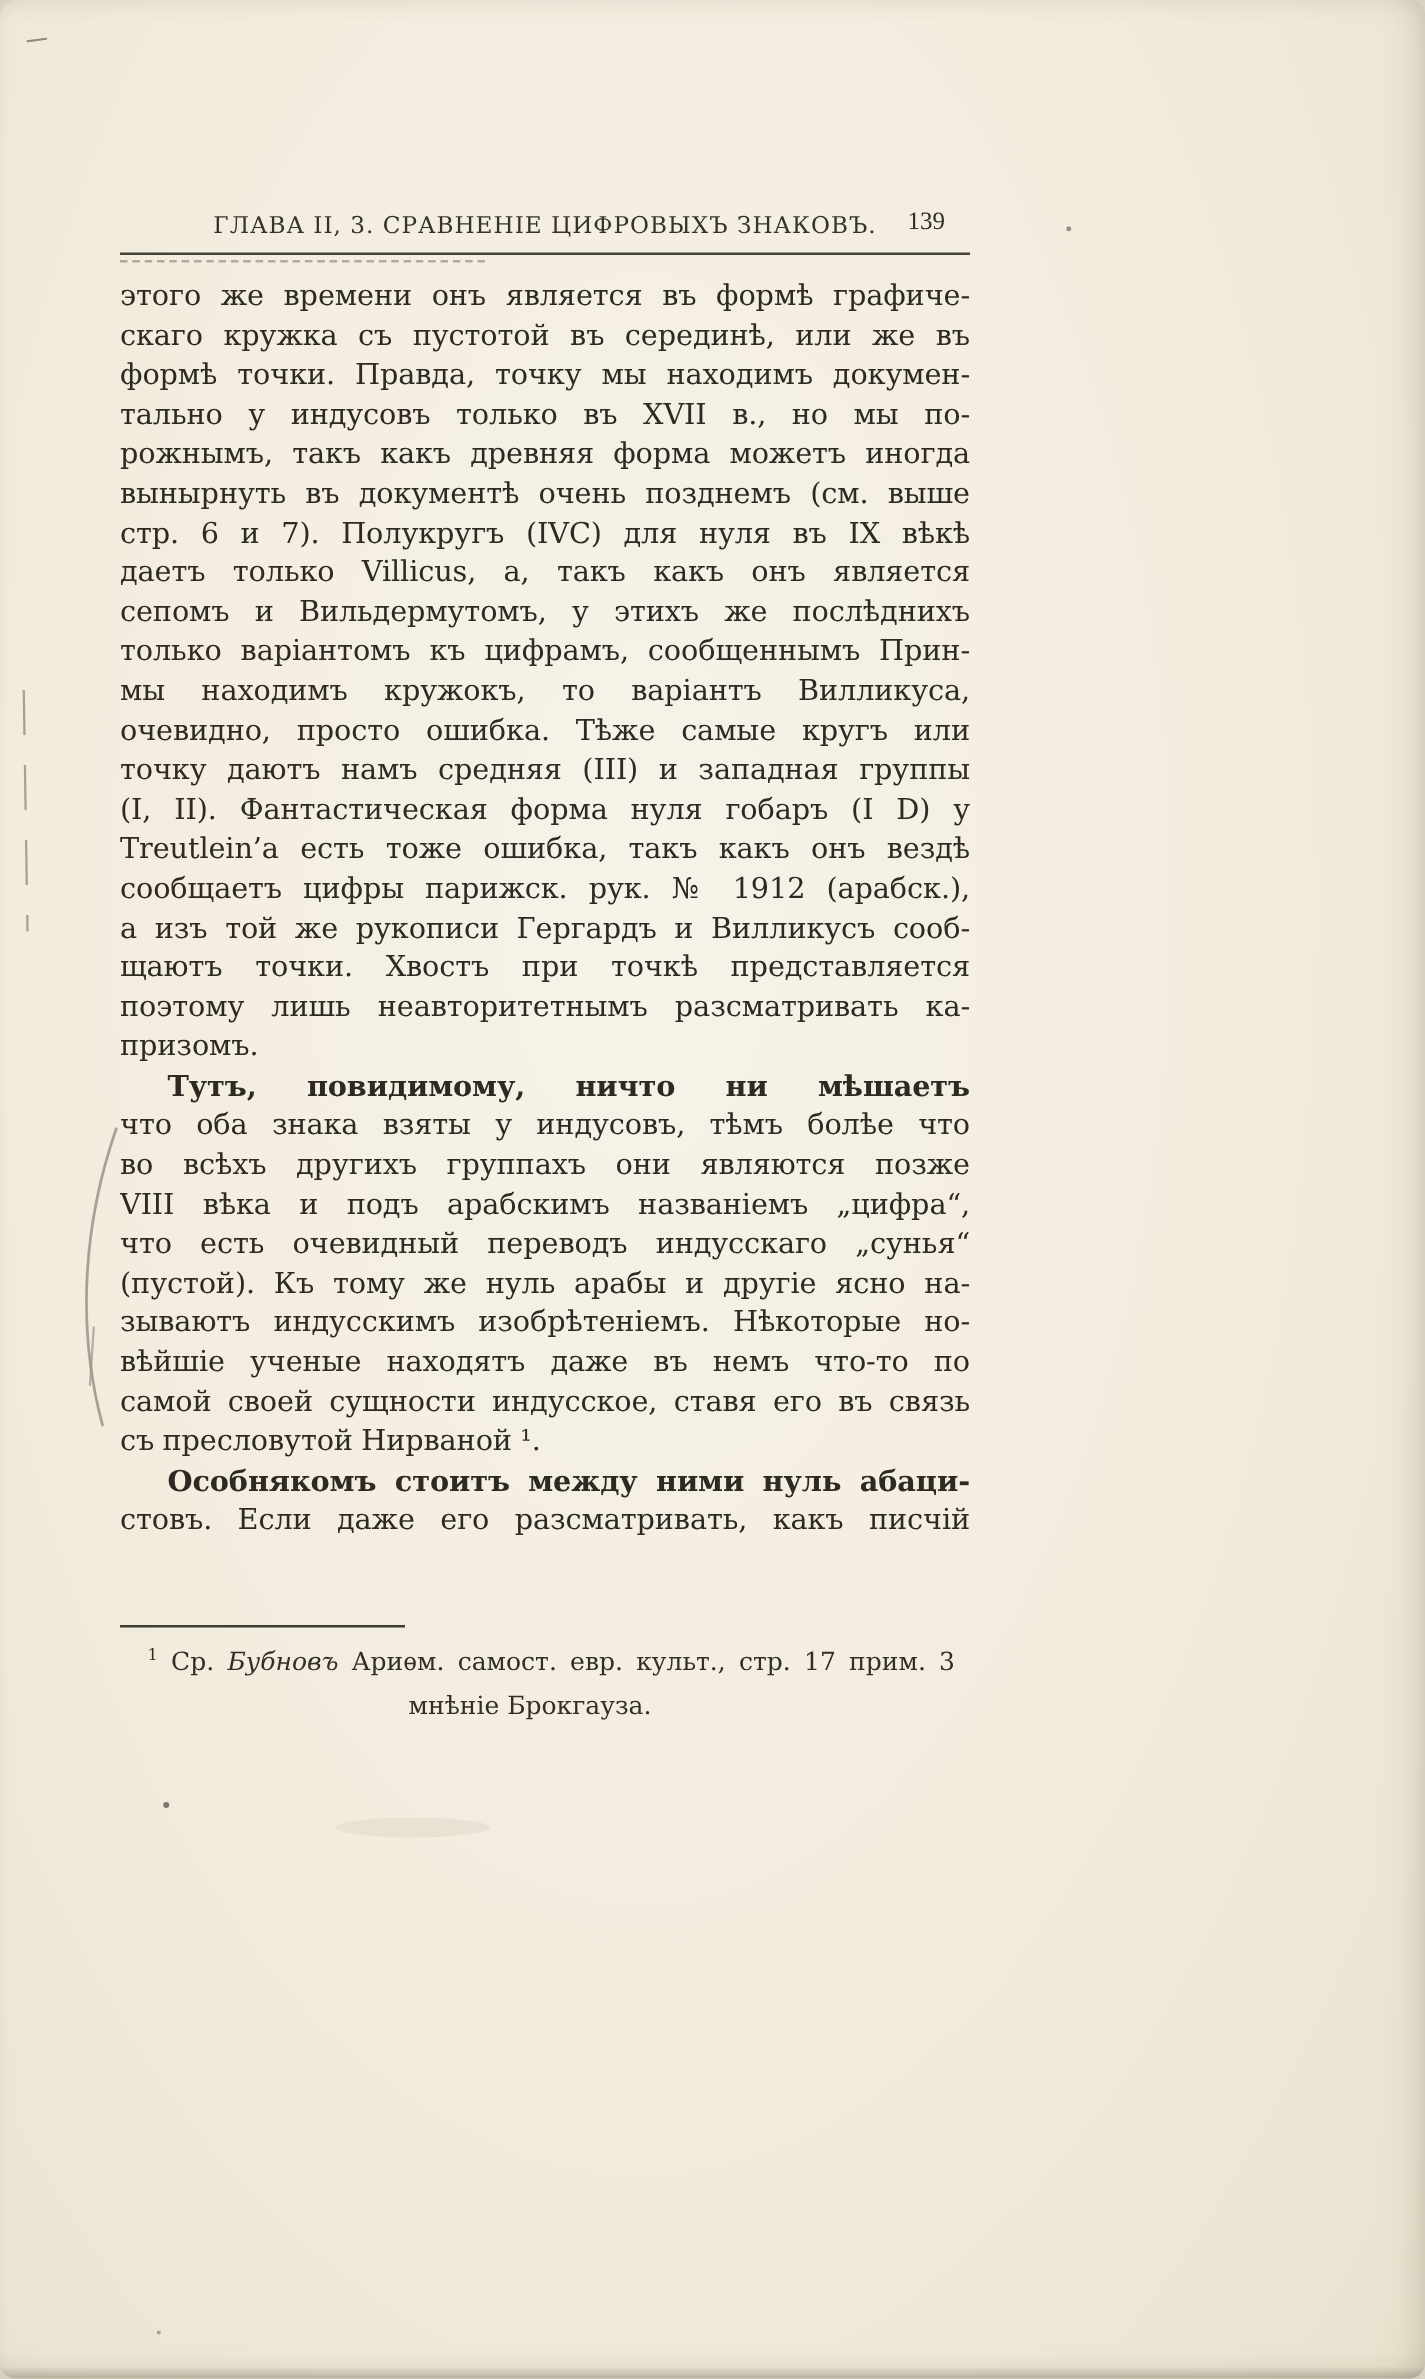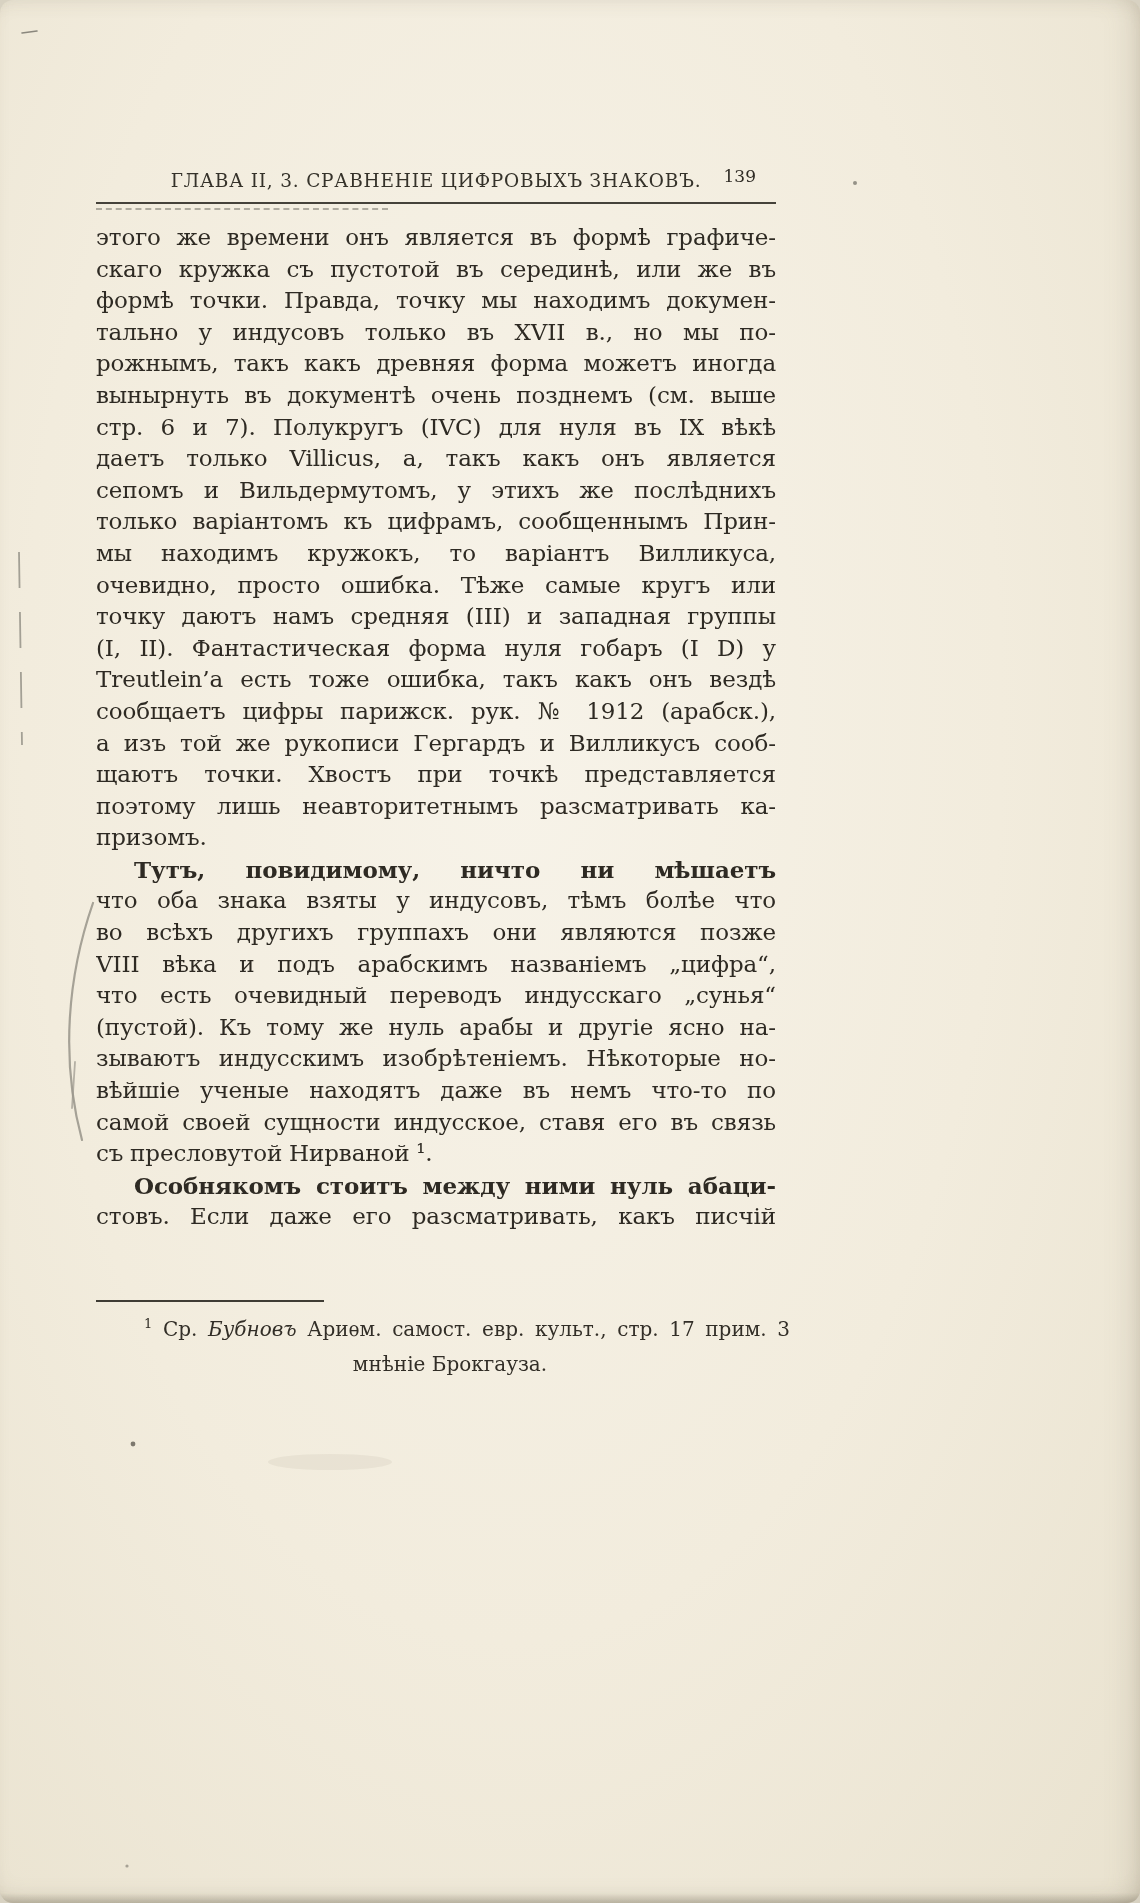--- a/index.html
+++ b/index.html
@@ -31,22 +31,23 @@
     left: 50%; top: 6px;
     transform: translateX(-50%);
     font-size: 18.5px;
     letter-spacing: 0.8px;
     white-space: nowrap;
     color: #35322a;
   }
   .page-number {
     position: absolute;
     right: 20px; top: 2px;
-    font-size: 17px;
+    font-size: 20px;
     color: #2f2b24;
+    font-family: Liberation Serif, serif;
   }
   .header-subrule {
     position: absolute;
     left: 96px; top: 208px;
     width: 292px; height: 0;
     border-top: 2px dashed #6d6b61;
     opacity: .5;
   }
 
   
@@ -72,21 +73,21 @@
 
   
   .footnote-rule {
     position: absolute;
     left: 96px; top: 1300px;
     width: 228px; height: 0;
     border-top: 2px solid #3f3c34;
   }
   .footnote {
     position: absolute;
-    left: 110px; top: 1312px;
+    left: 84px; top: 1312px;
     width: 680px;
     font-size: 20px;
     line-height: 35px;
     color: #322e27;
   }
   .footnote-line1 {
     padding-left: 34px;
     height: 35px;
     text-align: justify;
     text-align-last: justify;

